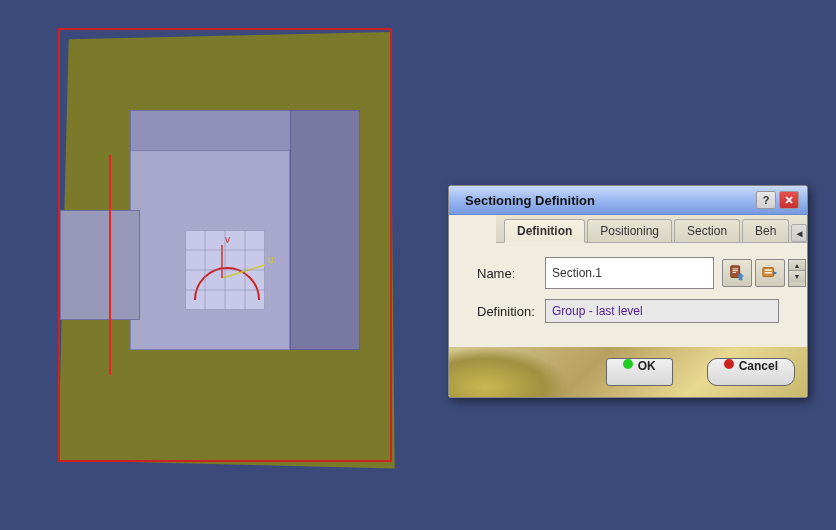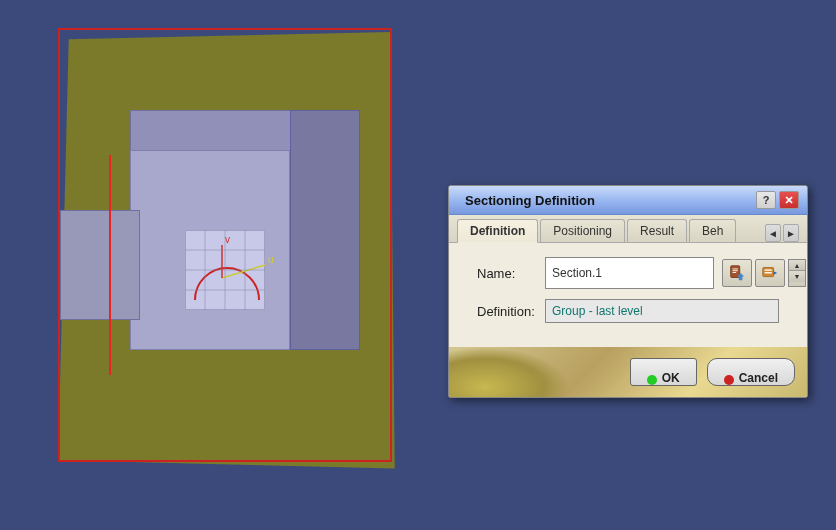--- a/index.html
+++ b/index.html
@@ -166,20 +166,21 @@
     }
 
     
     .dialog-tabs {
       background: linear-gradient(to bottom, #e8e4d4, #d8d4c4);
       display: flex;
       align-items: flex-end;
       padding: 4px 8px 0;
       border-bottom: 1px solid #aaa;
       gap: 2px;
+      margin-left: 47px;
     }
 
     .tab {
       padding: 4px 12px;
       font-size: 12px;
       border: 1px solid #aaa;
       border-bottom: none;
       cursor: pointer;
       background: linear-gradient(to bottom, #e8e4d4, #d8d4c4);
       border-radius: 3px 3px 0 0;
@@ -243,21 +244,21 @@
       color: #333;
     }
 
     .field-input-readonly {
       flex: 1;
       height: 24px;
       border: 1px solid #888;
       background: #e8e8e8;
       padding: 2px 6px;
       font-size: 12px;
-      color: #0f766e;
+      color: #4c1d95;
     }
 
     .field-buttons {
       display: flex;
       gap: 3px;
     }
 
     .icon-btn {
       width: 30px;
       height: 28px;
@@ -324,22 +325,23 @@
 
     .action-btn {
       height: 28px;
       padding: 0 16px;
       border: 1px solid #666;
       border-radius: 3px;
       font-size: 12px;
       font-weight: bold;
       cursor: pointer;
       display: flex;
-      align-items: flex-end;
+      align-items: flex-start;
       gap: 5px;
+      margin-left: 24px;
     }
 
     .btn-ok {
       background: linear-gradient(to bottom, #f0f0f0, #d8d8d8);
       color: #222;
     }
 
     .btn-cancel {
       background: linear-gradient(to bottom, #f0f0f0, #d8d8d8);
       color: #222;
@@ -398,21 +400,21 @@
     <span class="dialog-title-text">Sectioning Definition</span>
     <div class="dialog-title-buttons">
       <div class="title-btn title-btn-help">?</div>
       <div class="title-btn title-btn-close">✕</div>
     </div>
   </div>
 
   <div class="dialog-tabs">
     <div class="tab active">Definition</div>
     <div class="tab">Positioning</div>
-    <div class="tab">Result</div>
+    <div class="tab">Section</div>
     <div class="tab">Beh</div>
     <div class="tab-nav">
       <div class="tab-nav-btn">◄</div>
       <div class="tab-nav-btn">►</div>
     </div>
   </div>
 
   <div class="dialog-content">
 
     <div class="field-row">

